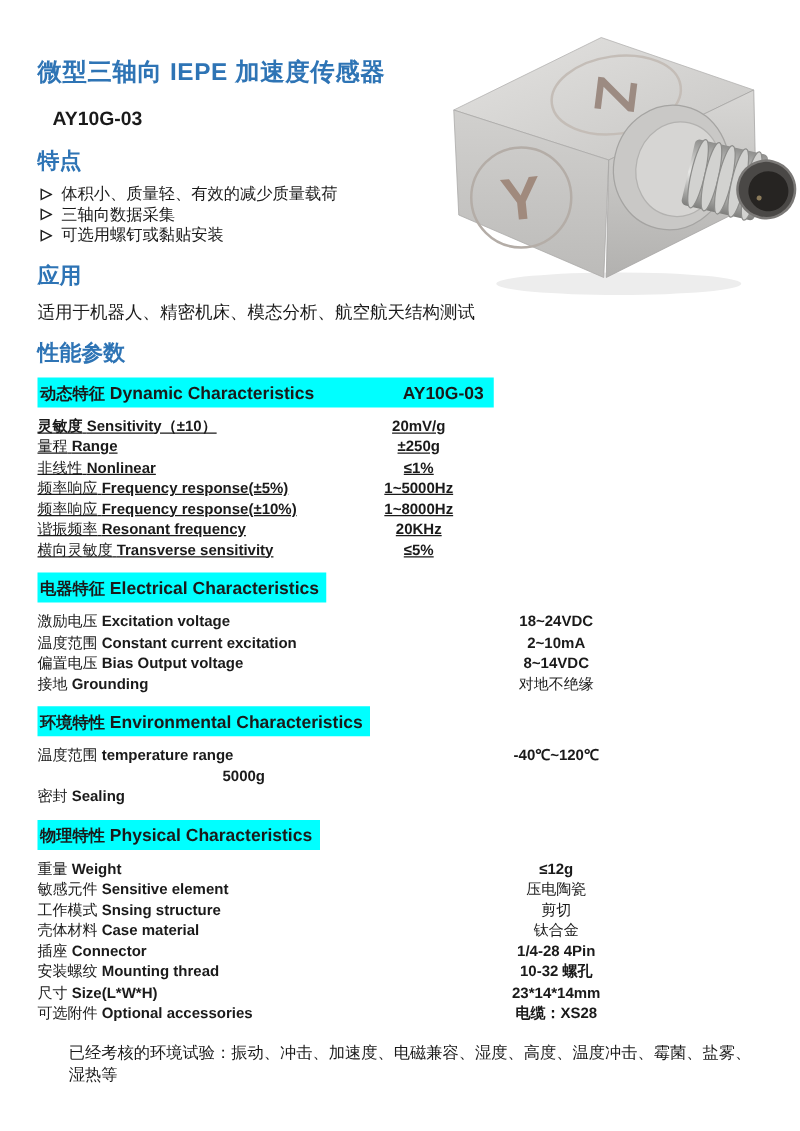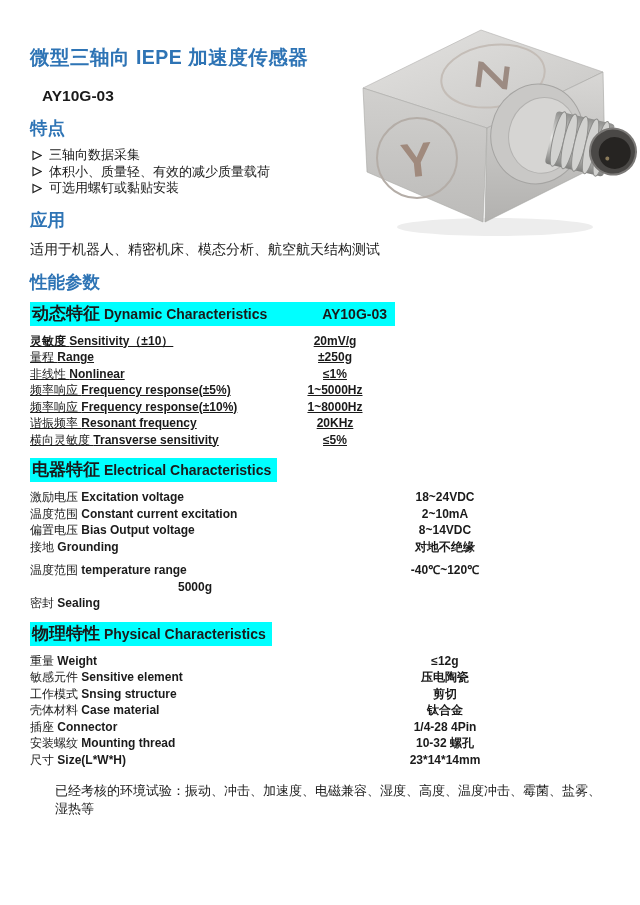--- a/index.html
+++ b/index.html
@@ -18,35 +18,35 @@
   .features-list { list-style:none; margin:7px 0 0 2px; padding:0; font-size:13px; }
   .features-list li { display:flex; align-items:center; gap:7px; line-height:16.5px; }
   .bullet-icon { display:inline-flex; flex:0 0 auto; }
 
   .app-text { font-size:14px; margin:9px 0 0 0; }
 
   .band {
     background:var(--cyan); height:24px; line-height:24px;
     font-weight:bold; font-size:14px; white-space:nowrap; margin-top:8px;
   }
-  .band .b-zh { font-size:17px; }
+  .band .b-zh { font-size:13px; }
   .band-full { width:365px; display:flex; justify-content:space-between; padding:0 8px 0 2px; }
   .band-fit  { display:inline-block; padding:0 6px 0 2px; }
 
   .rows { margin-top:7px; }
   .sec  { margin-bottom:2px; }
   .row  { display:flex; font-size:12px; line-height:16.5px; }
   .row .label { flex:1 1 auto; min-width:0; white-space:nowrap; }
   .zh-label { font-weight:400; }
   .en-label { font-weight:700; }
   .row .value { flex:0 0 330px; text-align:center; font-weight:700; white-space:nowrap; }
   .sec.narrow .row  { width:400px;text-decoration:underline; }
   .sec.narrow .value{ flex:0 0 190px; }
   .sec:not(.narrow) .row { width:580px; }
-  .value.cn { font-weight:700; }
+  .value.cn { font-weight:400; }
   .row.strong .zh-label { font-weight:700; }
 
   .footer { font-size:13px; margin:14px 0 0 25px; }
 
   .photo { position:absolute; left:345px; top:8px; width:295px; height:232px; }
 </style>
 </head>
 <body>
 
 <div class="page">
@@ -105,30 +105,30 @@
     <div class="model">AY10G-03</div>
 
     <h3 class="blue-h">特点</h3>
     <ul class="features-list" id="features-list">
   <li>
     <span class="bullet-icon">
       <svg width="10" height="11" viewBox="0 0 10 11">
               <path d="M1,1.5 L9,5.5 L1,9.5 Z" fill="none" stroke="#222" stroke-width="1.2"></path>
             </svg>
     </span>
-    <span class="feature-text">三轴向数据采集</span>
+    <span class="feature-text">体积小、质量轻、有效的减少质量载荷</span>
   </li>
 
   <li>
     <span class="bullet-icon">
       <svg width="10" height="11" viewBox="0 0 10 11">
               <path d="M1,1.5 L9,5.5 L1,9.5 Z" fill="none" stroke="#222" stroke-width="1.2"></path>
             </svg>
     </span>
-    <span class="feature-text">体积小、质量轻、有效的减少质量载荷</span>
+    <span class="feature-text">三轴向数据采集</span>
   </li>
 
   <li>
     <span class="bullet-icon">
       <svg width="10" height="11" viewBox="0 0 10 11">
               <path d="M1,1.5 L9,5.5 L1,9.5 Z" fill="none" stroke="#222" stroke-width="1.2"></path>
             </svg>
     </span>
     <span class="feature-text">可选用螺钉或黏贴安装</span>
   </li>
@@ -204,20 +204,24 @@
   </div>
 
   <div class="row">
     <span class="label"><span class="zh-label">接地</span> <span class="en-label">Grounding</span></span>
     <span class="value cn">对地不绝缘</span>
   </div>
 </div>
   </div>
 
   <div class="sec">
+    <div class="band band-fit">
+      <span class="b-title"><span class="b-zh">环境特性</span> <span class="b-en">Environmental Characteristics</span></span>
+      
+    </div>
     <div class="rows">
   <div class="row">
     <span class="label"><span class="zh-label">温度范围</span> <span class="en-label">temperature range</span></span>
     <span class="value">-40℃~120℃</span>
   </div>
 
   <div class="row">
     <span class="value">5000g</span>
   </div>
 
@@ -261,19 +265,23 @@
   <div class="row">
     <span class="label"><span class="zh-label">安装螺纹</span> <span class="en-label">Mounting thread</span></span>
     <span class="value">10-32 螺孔</span>
   </div>
 
   <div class="row">
     <span class="label"><span class="zh-label">尺寸</span> <span class="en-label">Size(L*W*H)</span></span>
     <span class="value">23*14*14mm</span>
   </div>
 
+  <div class="row">
+    <span class="label"><span class="zh-label">可选附件</span> <span class="en-label">Optional accessories</span></span>
+    <span class="value">电缆：XS28</span>
+  </div>
 </div>
   </div>
 </div>
 
     <p class="footer">已经考核的环境试验：振动、冲击、加速度、电磁兼容、湿度、高度、温度冲击、霉菌、盐雾、湿热等</p>
   </div>
 </div>
 
 </body></html>

